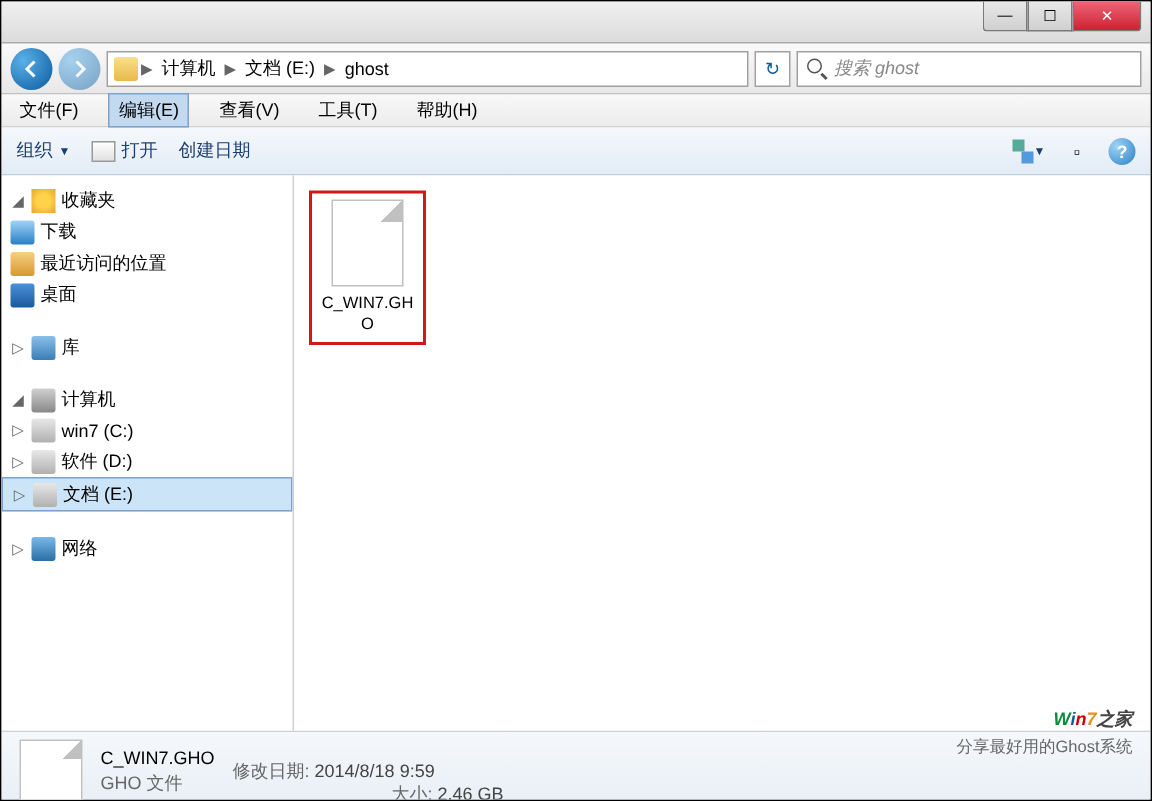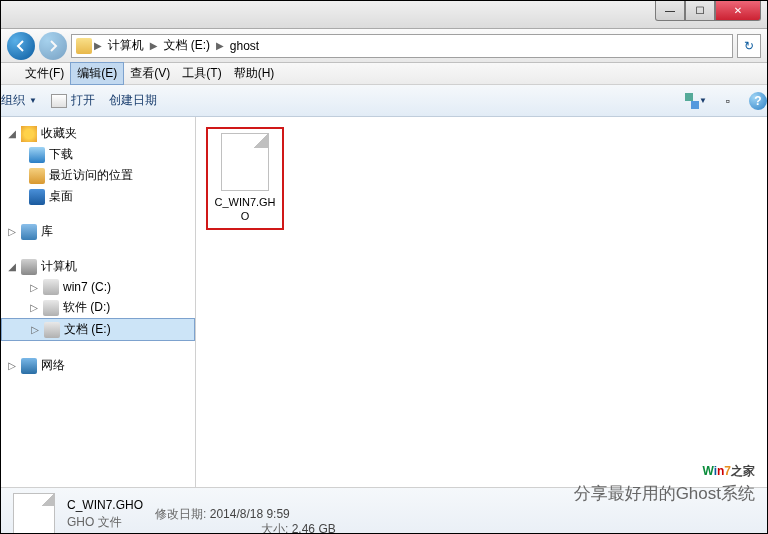--- a/index.html
+++ b/index.html
@@ -14,62 +14,62 @@
 .navbtn.fwd{opacity:.5}
 .breadcrumb{flex:1;height:24px;background:#fff;border:1px solid #a0a0a0;display:flex;align-items:center;padding:0 4px;gap:2px}
 .bc-icon{width:16px;height:16px;background:linear-gradient(#f9e08a,#e8b84a);border-radius:2px}
 .bc-sep{color:#666;font-size:10px}
 .bc-item{cursor:pointer;padding:2px 4px}
 .bc-refresh{width:24px;height:24px;border:1px solid #a0a0a0;background:#fff;display:flex;align-items:center;justify-content:center;color:#0a5a9e;cursor:pointer}
 .searchbox{width:230px;height:24px;border:1px solid #a0a0a0;background:#fff;display:flex;align-items:center;padding:0 6px;color:#888;font-style:italic}
 .search-icon{width:14px;height:14px;margin-right:4px;position:relative}
 .search-icon::before{content:"";position:absolute;width:8px;height:8px;border:1.5px solid #555;border-radius:50%;top:0;left:0}
 .search-icon::after{content:"";position:absolute;width:5px;height:1.5px;background:#555;transform:rotate(45deg);bottom:1px;right:0}
-.menubar{height:22px;background:linear-gradient(#f8f8f8,#ececec);display:flex;align-items:center;padding:0 18px;gap:0;border-bottom:1px solid #d0d0d0}
+.menubar{height:22px;background:linear-gradient(#f8f8f8,#ececec);display:flex;align-items:center;padding:0 6px;gap:14px;border-bottom:1px solid #d0d0d0}
 .menuitem{padding:2px 6px;cursor:pointer}
 .menuitem.sel{background:#c2d9f0;border:1px solid #7da2ce}
-.toolbar{height:32px;background:linear-gradient(#f5f8fb,#e2ecf6);display:flex;align-items:center;padding:0 0;gap:14px;border-bottom:1px solid #c0cddb}
+.toolbar{height:32px;background:linear-gradient(#f5f8fb,#e2ecf6);display:flex;align-items:center;padding:0 10px;gap:14px;border-bottom:1px solid #c0cddb}
 .toolbtn{cursor:pointer;color:#1a3e6e;display:flex;align-items:center;gap:4px}
 .tb-drop{font-size:8px;color:#1a3e6e}
 .toolbar-right{margin-left:auto;display:flex;gap:10px;align-items:center}
 .tb-icon{width:22px;height:18px;cursor:pointer;display:flex;align-items:center;justify-content:center}
 .help-icon{width:18px;height:18px;border-radius:50%;background:radial-gradient(circle at 30% 30%,#9fd4f5,#2a7ec5);color:#fff;display:flex;align-items:center;justify-content:center;font-weight:bold;cursor:pointer}
 .body{display:flex;height:370px}
 .sidebar{width:195px;border-right:1px solid #d0d0d0;padding:6px 0;overflow:auto;background:#fff}
 .tree-group{margin-bottom:14px}
 .tree-row{display:flex;align-items:center;padding:2px 6px;cursor:pointer;gap:4px}
 .tree-row.sel{background:#cce4f7;border:1px solid #7da2ce}
 .expander{width:10px;font-size:10px;color:#666;cursor:pointer;text-align:center}
 .tree-icon{width:16px;height:16px;flex-shrink:0}
 .ico-star{background:radial-gradient(circle,#ffd24a 40%,#e8a030)}
 .ico-folder{background:linear-gradient(#9fd4f5,#2a7ec5);border-radius:2px}
 .ico-desktop{background:linear-gradient(#4a90d9,#1a5a9e);border-radius:2px}
 .ico-recent{background:linear-gradient(#f5d080,#d89830);border-radius:2px}
 .ico-lib{background:linear-gradient(#8abfea,#3a7eb5);border-radius:2px}
 .ico-pc{background:linear-gradient(#d0d0d0,#888);border-radius:2px}
 .ico-drive{background:linear-gradient(#e8e8e8,#b0b0b0);border-radius:2px}
 .ico-net{background:linear-gradient(#7ab8e8,#2a6ea5);border-radius:2px}
-.tree-child{padding-left:28px}
+.tree-child{padding-left:6px}
 .content{flex:1;padding:10px;background:#fff;position:relative}
 .file-item{width:78px;text-align:center;cursor:pointer;border:2px solid #d01818;padding:4px}
 .file-icon{width:48px;height:58px;margin:0 auto 4px;background:#fff;border:1px solid #c0c0c0;position:relative}
 .file-icon::before{content:"";position:absolute;top:0;right:0;width:14px;height:14px;background:linear-gradient(135deg,#fff 48%,#c0c0c0 50%)}
 .file-label{font-size:11px;word-break:break-all;line-height:1.3}
 .details{height:54px;border-top:1px solid #d0d0d0;background:linear-gradient(#f5f8fb,#e8eef5);display:flex;align-items:center;padding:4px 12px;gap:12px}
 .det-icon{width:42px;height:44px;background:#fff;border:1px solid #c0c0c0;position:relative}
 .det-icon::before{content:"";position:absolute;top:0;right:0;width:12px;height:12px;background:linear-gradient(135deg,#fff 48%,#c0c0c0 50%)}
 .det-text{display:flex;flex-direction:column;gap:2px}
 .det-name{font-size:12px}
 .det-type{color:#666;font-size:12px}
 .det-meta{display:flex;gap:40px;font-size:11px;color:#444}
 .det-meta span.lbl{color:#666}
 .watermark{position:absolute;right:12px;bottom:28px;text-align:right;pointer-events:none}
-.wm-logo{font-size:28px;font-weight:700;}
+.wm-logo{font-size:28px;font-weight:700;font-style:italic}
 .wm-logo .w{color:#0a8c3a}.wm-logo .i{color:#0a5a9e}.wm-logo .n{color:#c00}.wm-logo .s{color:#e89020}.wm-logo .z{color:#444}
-.wm-sub{font-size:17px;color:#666}
+.wm-sub{font-size:11px;color:#666}
 .open-icon{width:16px;height:14px;background:linear-gradient(#fff,#e0e0e0);border:1px solid #999;position:relative}
 .view-icon{position:relative;width:20px;height:16px}
 .view-icon::before{content:"";position:absolute;width:8px;height:8px;background:#5a9;top:0;left:0}
 .view-icon::after{content:"";position:absolute;width:8px;height:8px;background:#59d;bottom:0;right:0}
 </style>
 </head>
 <body>
 
 <div class="titlebar">
   <div class="winbtns">
@@ -93,20 +93,24 @@
   <div class="breadcrumb">
     <span class="bc-icon"></span>
     <span class="bc-sep">▶</span>
     <span class="bc-item">计算机</span>
     <span class="bc-sep">▶</span>
     <span class="bc-item">文档 (E:)</span>
     <span class="bc-sep">▶</span>
     <span class="bc-item">ghost</span>
   </div>
   <div class="bc-refresh">↻</div>
+  <div class="searchbox">
+    <span class="search-icon"></span>
+    <span>搜索 ghost</span>
+  </div>
 </div>
 
 <div class="menubar">
   <span class="menuitem">文件(F)</span>
   <span class="menuitem sel">编辑(E)</span>
   <span class="menuitem">查看(V)</span>
   <span class="menuitem">工具(T)</span>
   <span class="menuitem">帮助(H)</span>
 </div>
 

